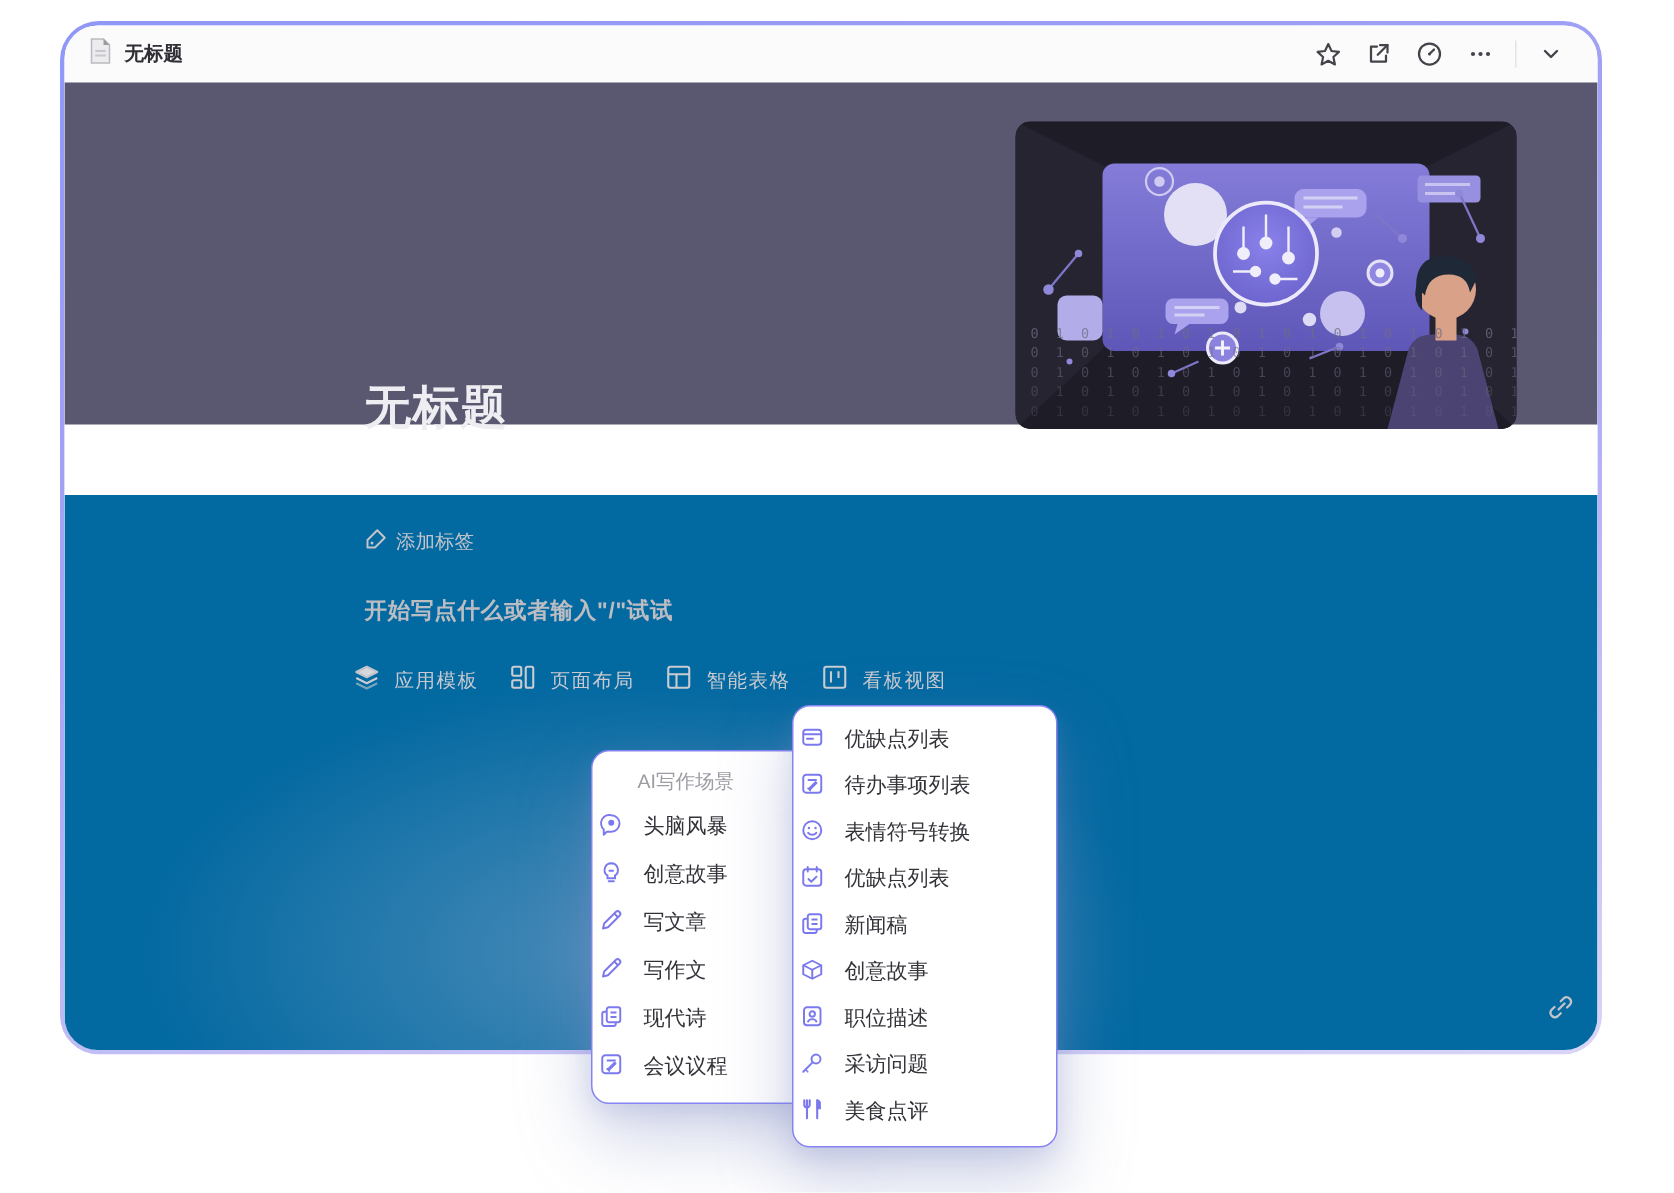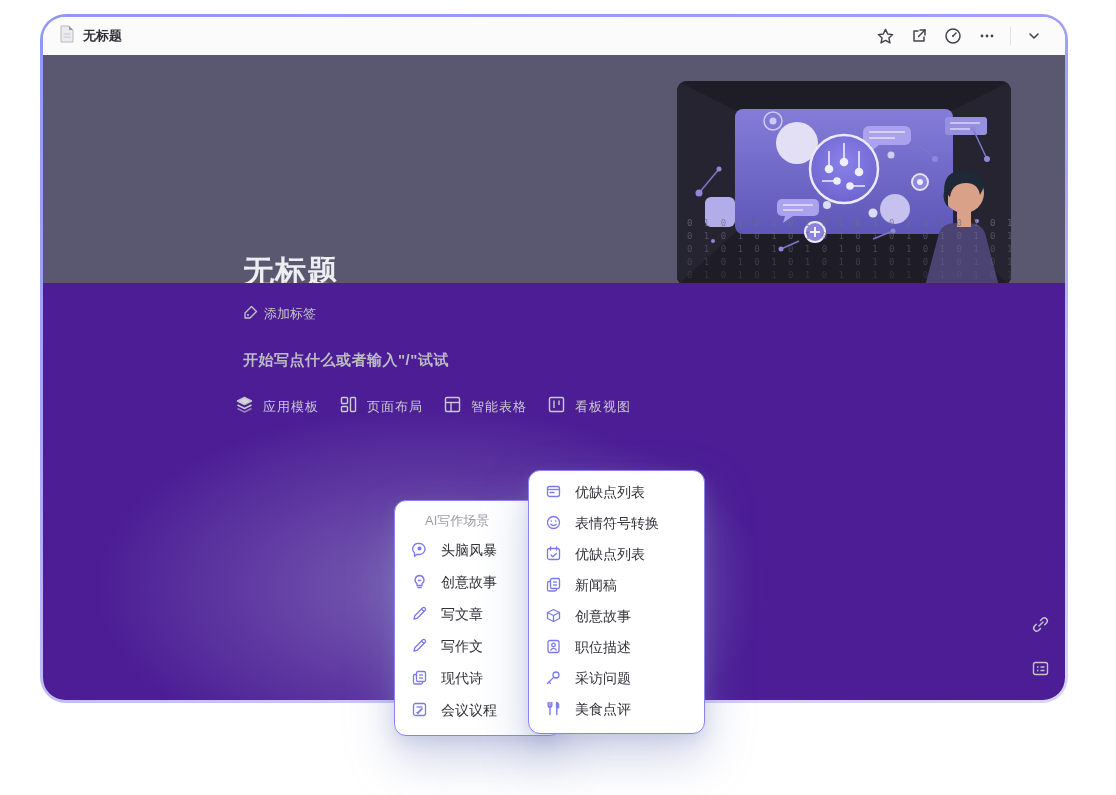--- a/index.html
+++ b/index.html
@@ -27,39 +27,39 @@
   .illustration{ position:absolute; right:54px; top:26px; width:334px; height:205px; border-radius:10px; overflow:hidden; background:#1e1c26; }
   .binary{ position:absolute; left:10px; bottom:4px; width:320px; font-family:"DejaVu Sans Mono",monospace; font-size:9px; letter-spacing:3px; line-height:13px; color:#6f6c85; white-space:nowrap; }
   .binary span{ display:block; }
   .binary span:nth-child(1){ opacity:.75; }
   .binary span:nth-child(2){ opacity:.6; }
   .binary span:nth-child(3){ opacity:.5; }
   .binary span:nth-child(4){ opacity:.38; }
   .binary span:nth-child(5){ opacity:.28; }
 
   
-  .content{ position:relative; height:423px; background:#4c1d95; }
+  .content{ position:relative; height:423px; background:#0369a1;margin-top:47px; }
   .content .haze{ position:absolute; inset:0; background:radial-gradient(ellipse 480px 260px at 38% 72%, rgba(188,195,222,.40), rgba(188,195,222,0) 70%); pointer-events:none; }
 
   .add-tag{ position:absolute; left:200px; top:22px; display:flex; align-items:center; gap:6px; color:#c4c4ca; font-size:13px; }
   .placeholder{ position:absolute; left:200px; top:68px; font-size:15px; font-weight:600; color:#bcbcc3; letter-spacing:.5px; }
 
   .template-row{ position:absolute; left:192px; top:112px; display:flex; }
   .template-item{ width:104px; display:flex; flex-direction:row; align-items:center; gap:9px; cursor:pointer; }
   .template-item .t-label{ font-size:13px; color:#c9c9cf; letter-spacing:1px; }
 
   .side-icons{ position:absolute; right:14px; top:330px; display:flex; flex-direction:column; gap:22px; align-items:center; }
   .side-icons .tb-btn{ width:22px; height:22px; }
 
   
   .menu{ position:absolute; background:#fff; border:1.8px solid #8684f2; border-radius:12px; box-shadow:0 22px 48px rgba(130,140,195,.38), 0 6px 16px rgba(130,140,195,.22); padding:6px 0 8px; }
   .menu-1{ left:394px; top:500px; width:168px; }
   .menu-2{ left:528px; top:470px; width:177px; z-index:5; }
   .menu-title{ height:28px; line-height:28px; padding-left:30px; font-size:13px; color:#9c9ca4; }
-  .menu-item{ height:32px; display:flex; align-items:center; gap:13px; padding-left:16px; font-size:14px; color:#33333a; cursor:pointer; }
+  .menu-item{ height:32px; display:flex; align-items:center; gap:13px; padding-left:4px; font-size:14px; color:#33333a; cursor:pointer; }
   .menu-2 .menu-item{ height:31px; }
 </style>
 </head>
 <body>
 
 <div class="window">
   <div class="window-inner">
 
     <div class="titlebar">
       <span>
@@ -337,20 +337,28 @@
 <div class="menu menu-2">
   <div class="menu-item">
     <span><svg width="17" height="17" viewBox="0 0 17 17" fill="none" stroke="#7b79ee" stroke-width="1.3">
           <rect x="2.5" y="3.5" width="12" height="10" rx="2"></rect>
           <line x1="2.5" y1="6.5" x2="14.5" y2="6.5"></line>
           <line x1="5" y1="9.5" x2="9" y2="9.5" stroke-linecap="round"></line>
         </svg></span>
     <span>优缺点列表</span>
   </div>
   <div class="menu-item">
+    <span><svg width="17" height="17" viewBox="0 0 17 17" fill="none" stroke="#7b79ee" stroke-width="1.3" stroke-linejoin="round">
+          <rect x="2.5" y="2.5" width="12" height="12" rx="2"></rect>
+          <line x1="5.5" y1="6" x2="11.5" y2="6"></line>
+          <path d="M5.5 11.5l1-.2 4.2-4.2 .9.9-4.2 4.2-.2 1z" fill="#7b79ee" stroke-width=".8"></path>
+        </svg></span>
+    <span>待办事项列表</span>
+  </div>
+  <div class="menu-item">
     <span><svg width="17" height="17" viewBox="0 0 17 17" fill="none" stroke="#7b79ee" stroke-width="1.3" stroke-linecap="round">
           <circle cx="8.5" cy="8.5" r="6"></circle>
           <circle cx="6.3" cy="7" r=".8" fill="#7b79ee" stroke="none"></circle>
           <circle cx="10.7" cy="7" r=".8" fill="#7b79ee" stroke="none"></circle>
           <path d="M5.8 10.2a3.4 3.4 0 005.4 0"></path>
         </svg></span>
     <span>表情符号转换</span>
   </div>
   <div class="menu-item">
     <span><svg width="17" height="17" viewBox="0 0 17 17" fill="none" stroke="#7b79ee" stroke-width="1.3" stroke-linecap="round" stroke-linejoin="round">

